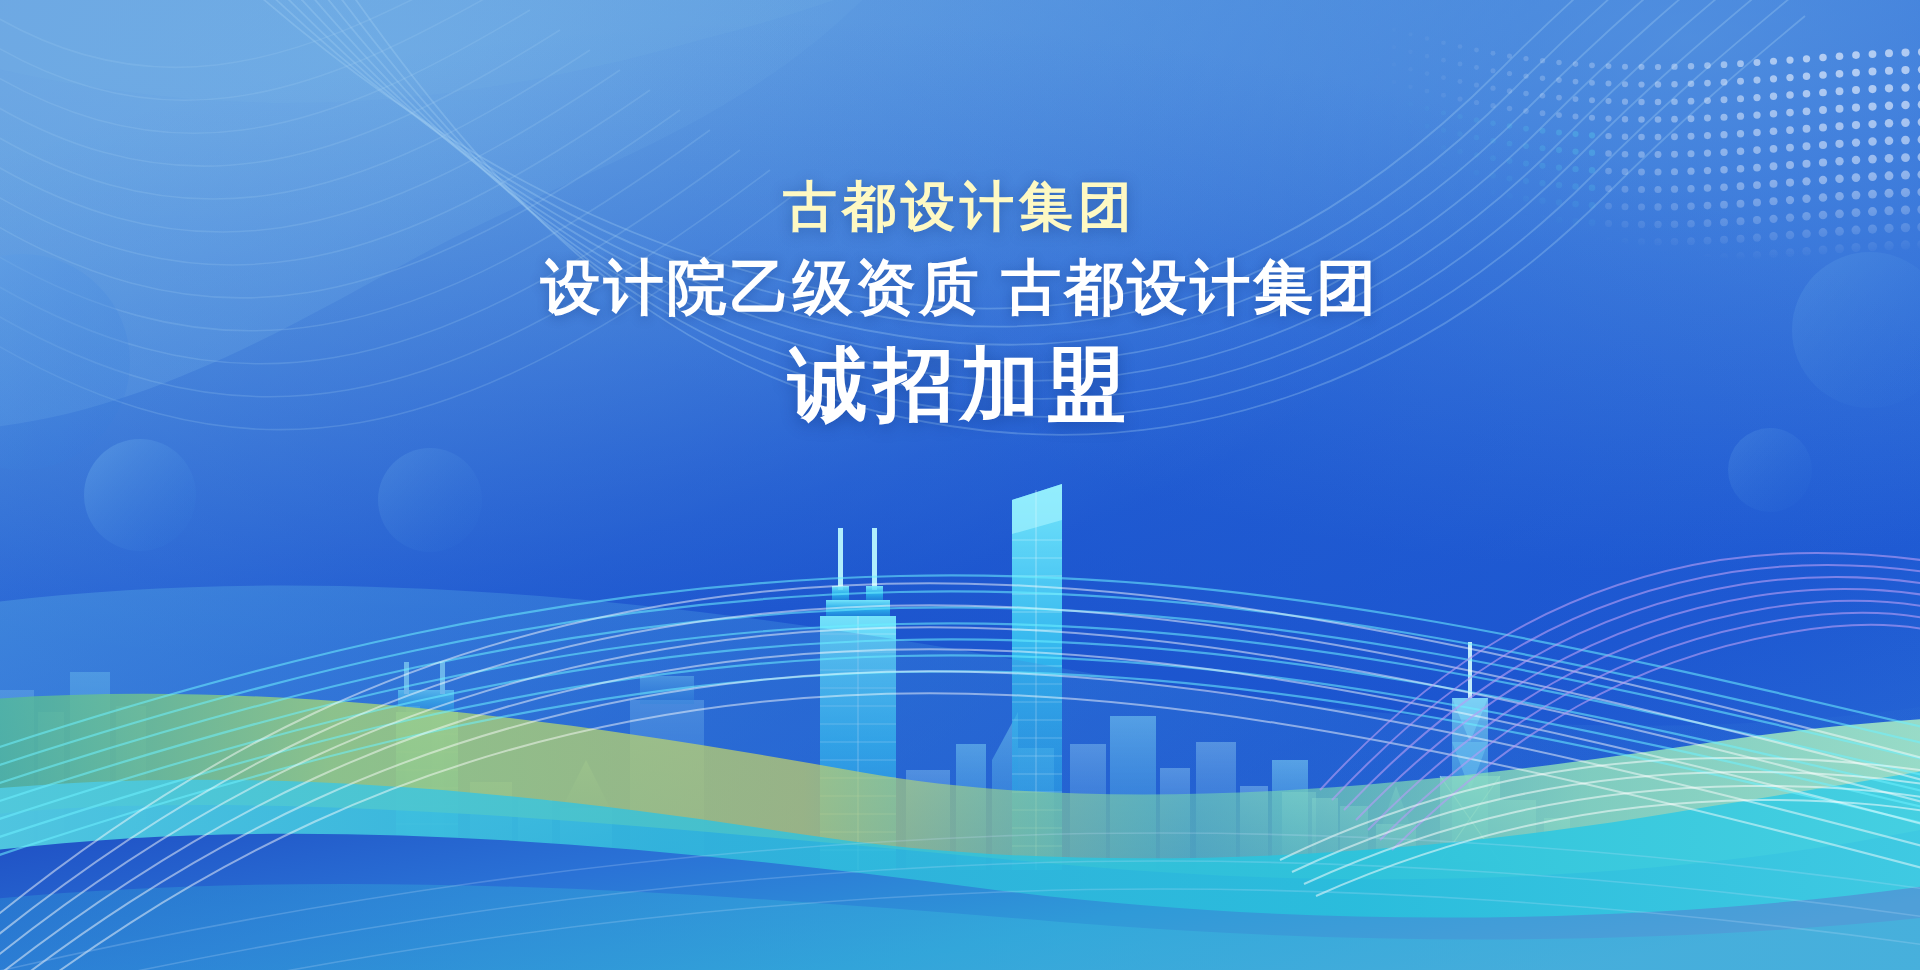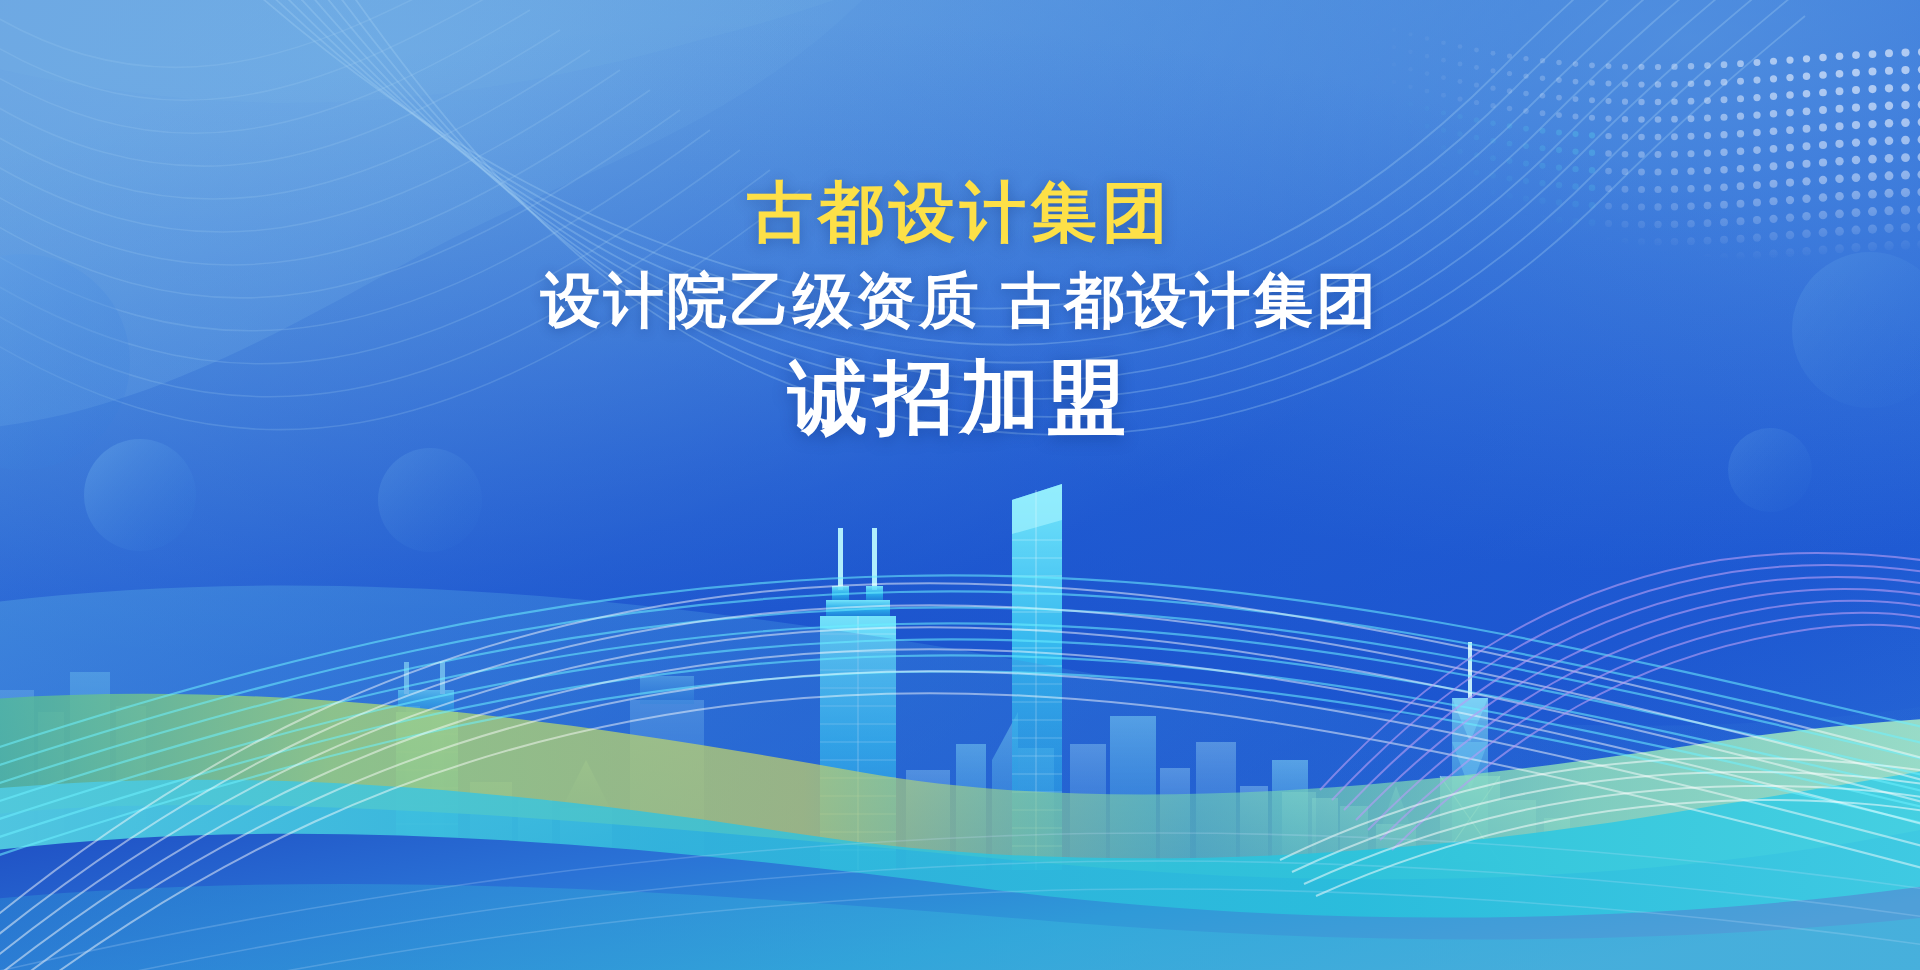--- a/index.html
+++ b/index.html
@@ -27,23 +27,23 @@
   #text-block {
     position: absolute;
     left: 0;
     top: 178px;
     width: 1920px;
     text-align: center;
     z-index: 40;
     pointer-events: none;
   }
   #title-main {
-    font-size: 66px;
+    font-size: 54px;
     font-weight: 900;
-    color: #fde047;
+    color: #fef9c3;
     letter-spacing: 5px;
     line-height: 1.06;
     text-shadow: 0 2px 14px rgba(8, 40, 110, 0.35);
     white-space: nowrap;
   }
   #title-sub {
     margin-top: 20px;
     font-size: 60px;
     font-weight: 800;
     color: #ffffff;

